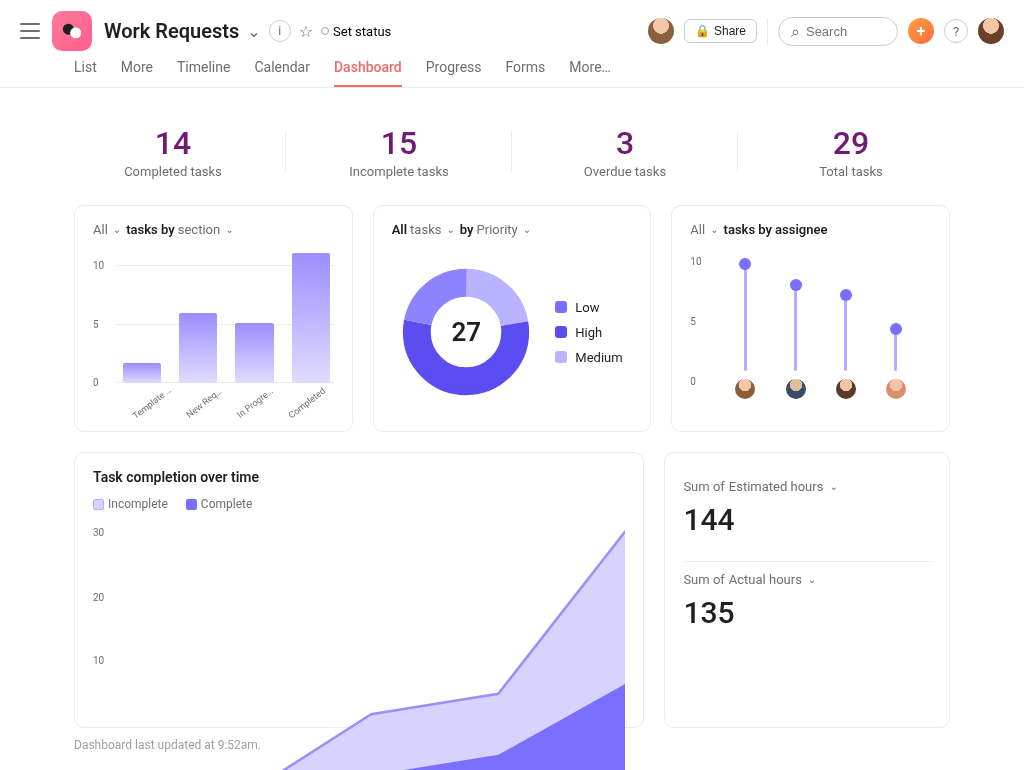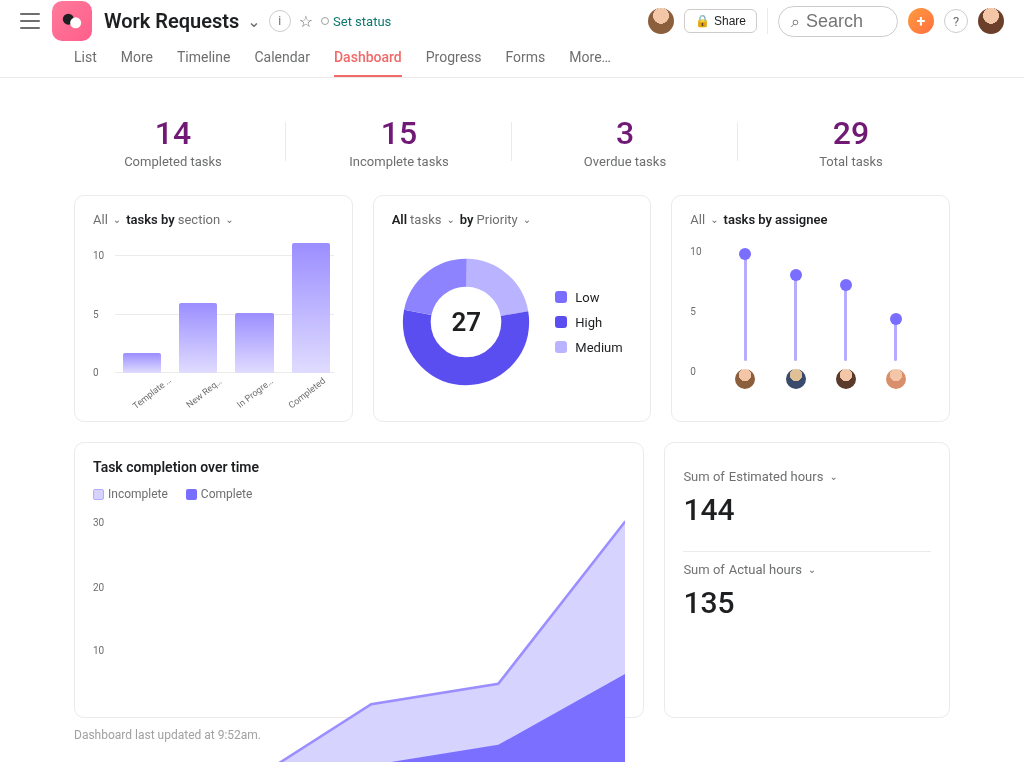--- a/index.html
+++ b/index.html
@@ -1,33 +1,33 @@
 <!DOCTYPE html>
 <html><head>
 <meta charset="utf-8">
 <style>
 * { box-sizing: border-box; margin: 0; padding: 0; }
 body { font-family: -apple-system, BlinkMacSystemFont, "Segoe UI", Roboto, sans-serif; color: #1e1f21; background: #fff; width: 1024px; }
-.topbar { display: flex; align-items: center; padding: 1px 20px 0 20px; gap: 12px; }
+.topbar { display: flex; align-items: center; padding: 11px 20px 0 20px; gap: 12px; }
 .hamburger { width: 20px; height: 16px; display: flex; flex-direction: column; justify-content: space-between; cursor: pointer; }
 .hamburger span { height: 2px; background: #6d6e6f; border-radius: 2px; }
 .project-icon { width: 40px; height: 40px; border-radius: 10px; background: linear-gradient(135deg, #ff7b9c, #ff5e8a); display: flex; align-items: center; justify-content: center; }
 .project-icon svg { width: 22px; height: 22px; }
 .title-block { flex: 1; }
 .title-row { display: flex; align-items: center; gap: 8px; }
 .project-title { font-size: 20px; font-weight: 600; }
 .chev, .icon-btn { color: #6d6e6f; display: inline-flex; align-items: center; justify-content: center; }
 .icon-circle { width: 22px; height: 22px; border: 1px solid #cfcbcb; border-radius: 50%; display: inline-flex; align-items: center; justify-content: center; font-size: 12px; color: #6d6e6f; }
-.set-status { color: #0f766e; font-size: 13px; display: inline-flex; align-items: center; gap: 4px; }
+.set-status { color: #000000; font-size: 13px; display: inline-flex; align-items: center; gap: 4px; }
 .set-status .dot { width: 8px; height: 8px; border: 1.5px solid #a2a0a2; border-radius: 50%; }
 .right-controls { display: flex; align-items: center; gap: 10px; }
 .avatar { width: 26px; height: 26px; border-radius: 50%; background: #e8e8e8; display: inline-block; box-shadow: 0 0 0 2px #fff; }
 .share-btn { border: 1px solid #cfcbcb; border-radius: 6px; padding: 4px 10px; font-size: 12px; color: #1e1f21; display: inline-flex; align-items: center; gap: 4px; background: #fff; cursor: pointer; }
 .search-box { border: 1px solid #cfcbcb; border-radius: 18px; padding: 4px 12px; width: 120px; display: flex; align-items: center; gap: 6px; }
-.search-box input { border: none; outline: none; font-size: 18px; width: 80px; color: #6d6e6f; }
+.search-box input { border: none; outline: none; font-size: 13px; width: 80px; color: #6d6e6f; }
 .plus-btn { width: 26px; height: 26px; border-radius: 50%; background: linear-gradient(135deg,#ff9b3f,#ff6f3f); color: #fff; display: flex; align-items: center; justify-content: center; font-size: 16px; font-weight: 600; cursor: pointer; }
 .help-btn { width: 24px; height: 24px; border: 1px solid #cfcbcb; border-radius: 50%; display: flex; align-items: center; justify-content: center; color: #6d6e6f; font-size: 13px; cursor: pointer; }
 .tabs-row { display: flex; gap: 24px; padding: 8px 74px 0 74px; font-size: 14px; color: #6d6e6f; border-bottom: 1px solid #edeae9; }
 .tab { padding-bottom: 10px; cursor: pointer; }
 .tab.active { color: #f06a6a; border-bottom: 2px solid #f06a6a; font-weight: 500; }
 .stats-row { display: flex; justify-content: space-around; padding: 36px 60px 26px; }
 .stat { text-align: center; flex: 1; position: relative; }
 .stat:not(:last-child)::after { content: ""; position: absolute; right: 0; top: 8px; bottom: 8px; width: 1px; background: #edeae9; }
 .stat-num { font-size: 32px; font-weight: 500; color: #701a75; }
 .stat-label { font-size: 13px; color: #6d6e6f; margin-top: 2px; }

